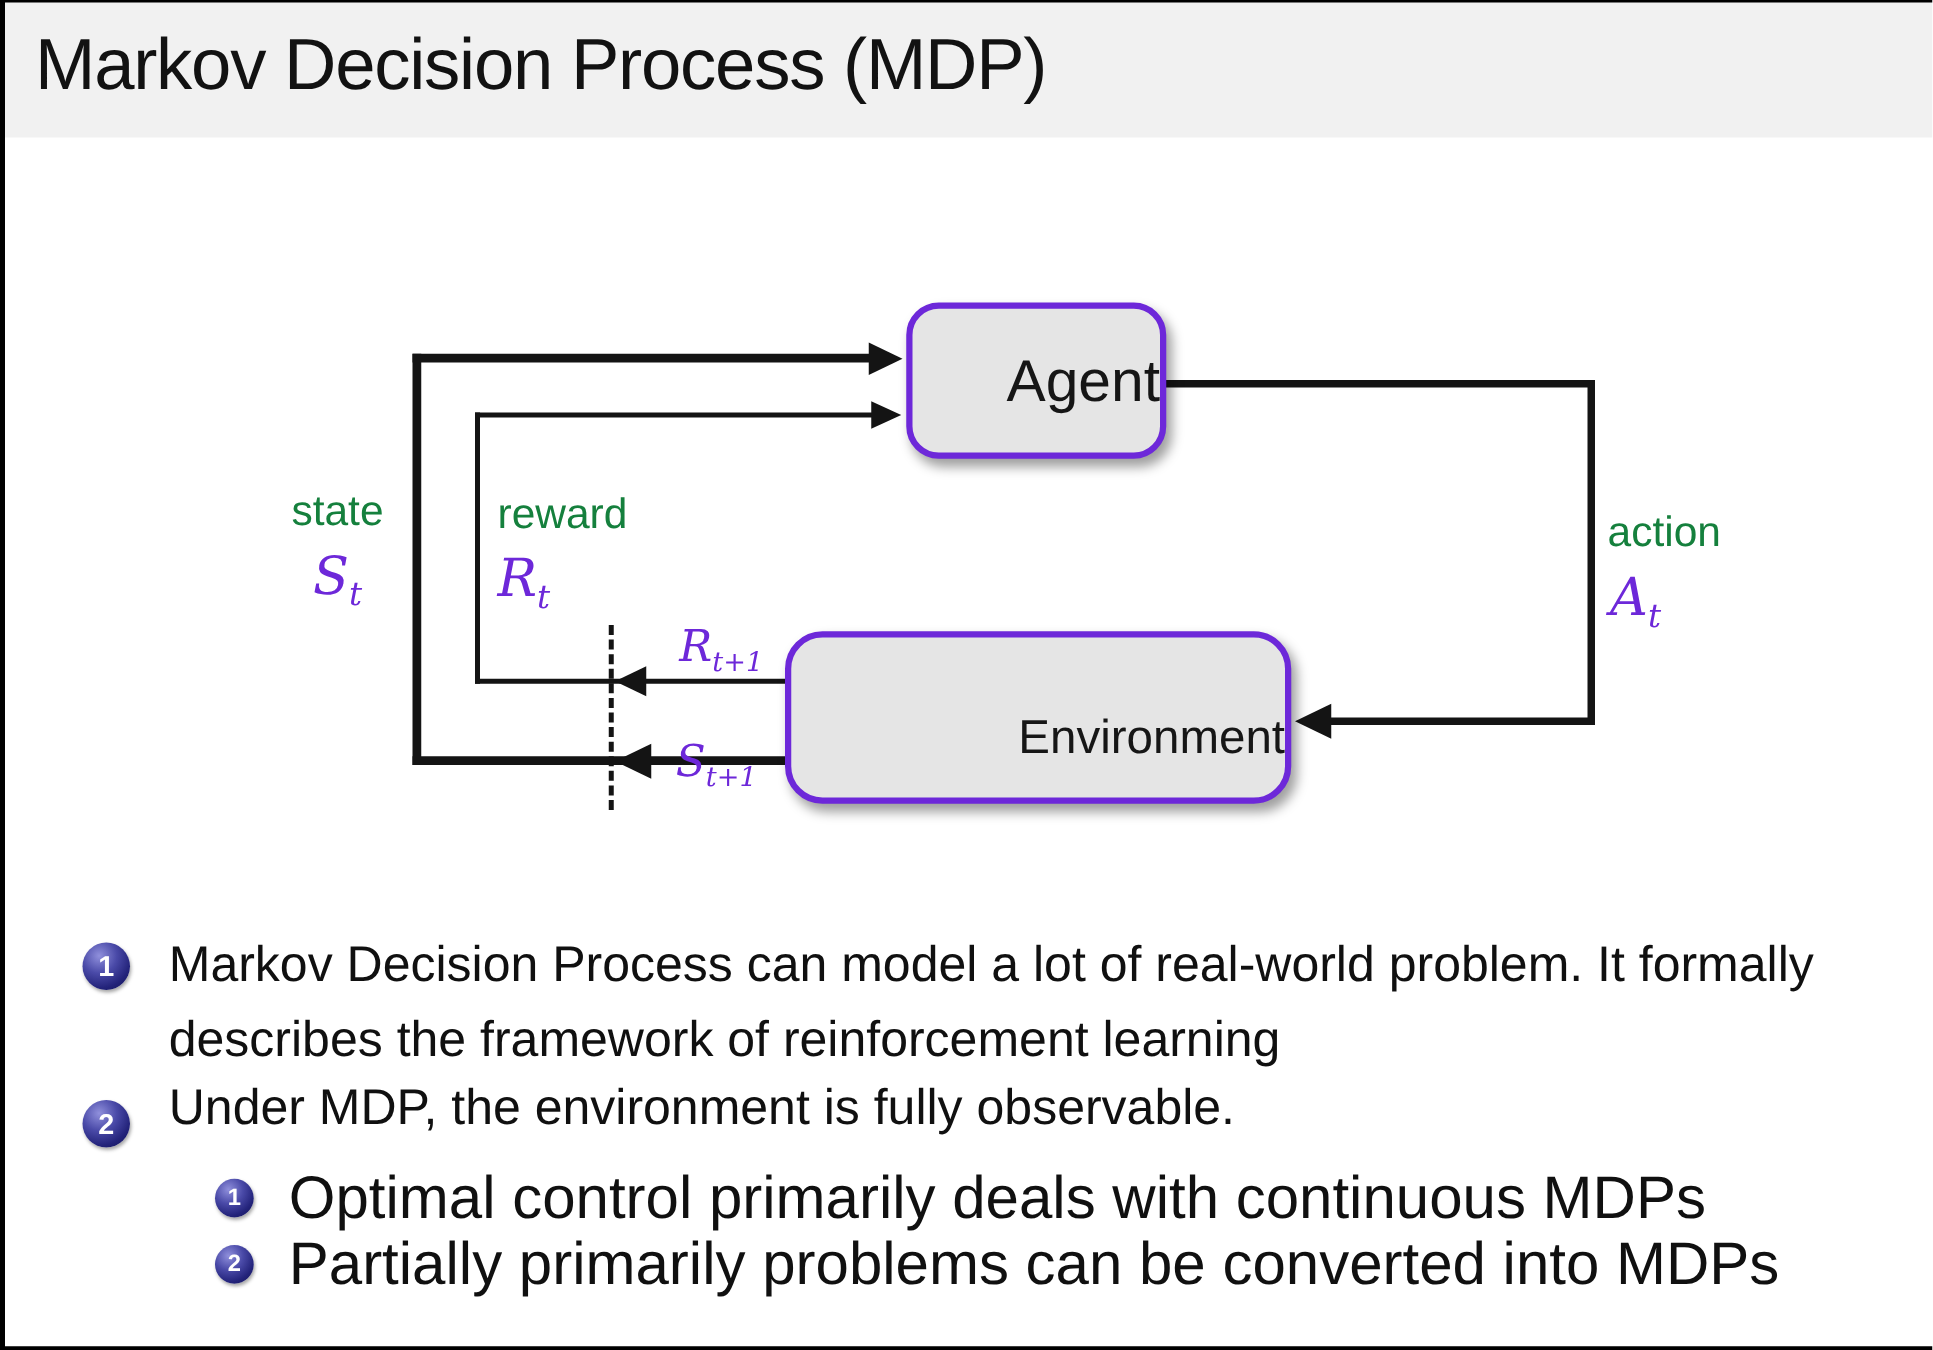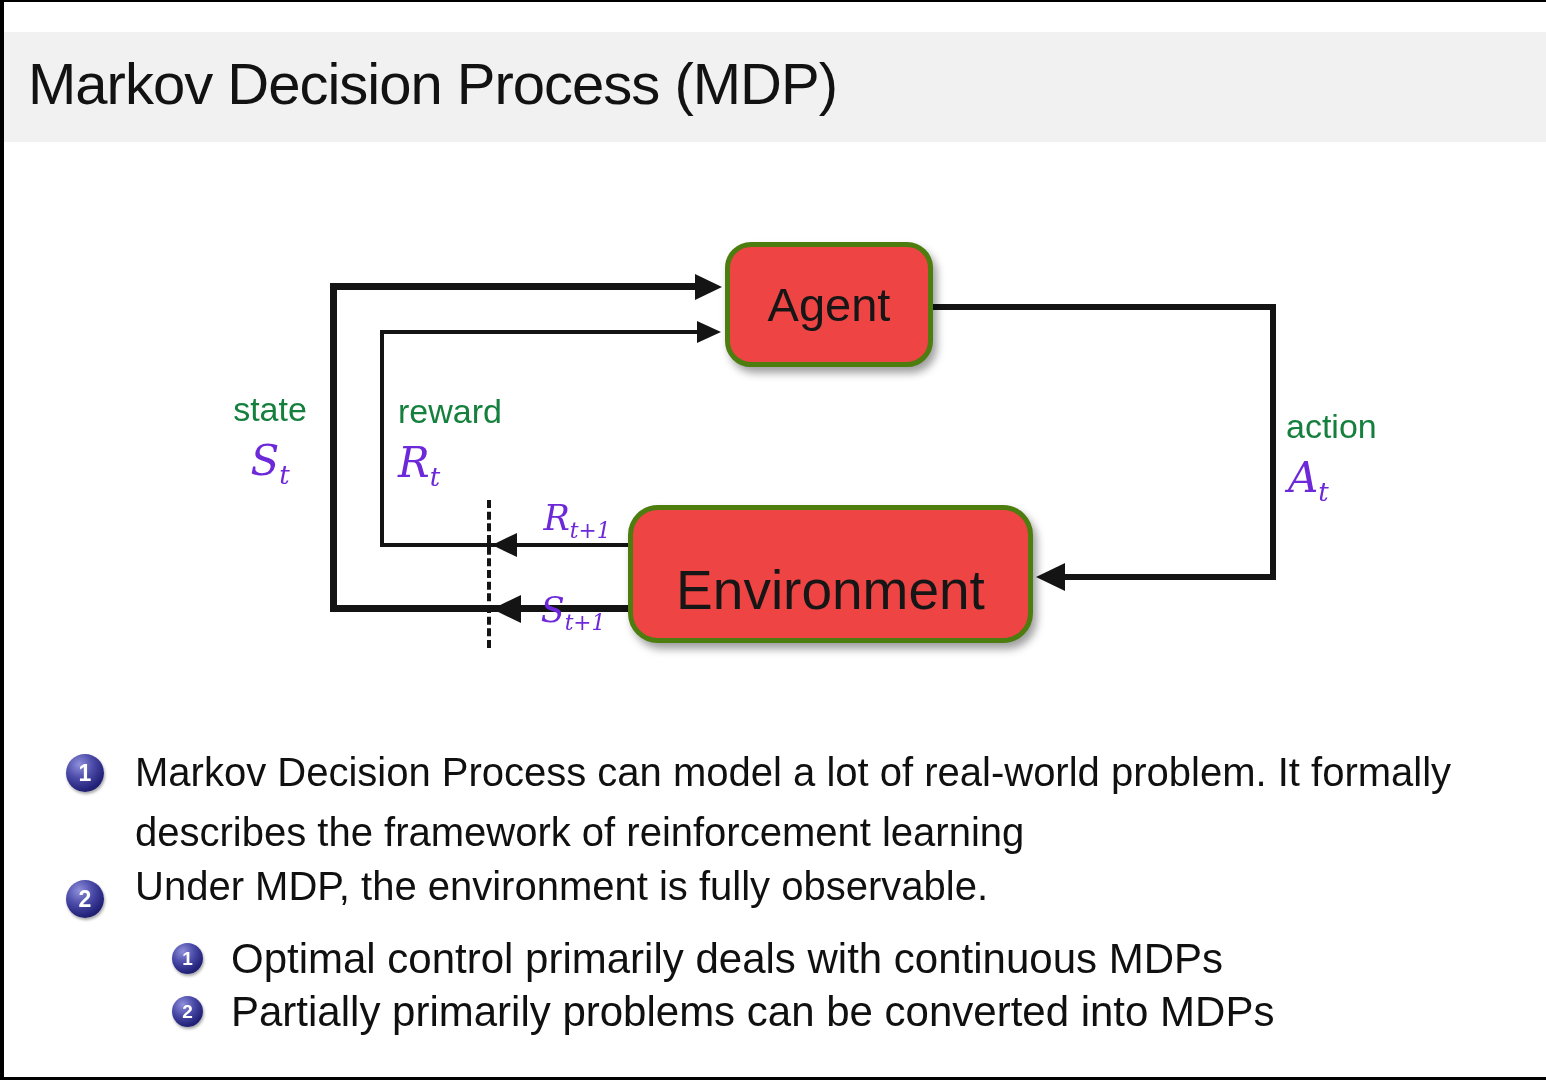--- a/index.html
+++ b/index.html
@@ -6,54 +6,54 @@
   body{
     width:1546px;height:1080px;position:relative;background:#ffffff;
     font-family:"Liberation Sans", sans-serif;color:#141414;overflow:hidden;
   }
   .abs{position:absolute;}
   
   .frame-top{left:0;top:0;width:1546px;height:2px;background:#000;}
   .frame-left{left:0;top:0;width:4px;height:1080px;background:#000;}
   .frame-bottom{left:0;top:1077px;width:1546px;height:3px;background:#000;}
   
-  .header{left:0;top:0;width:1546px;height:110px;background:#f1f1f1;margin-top:32px;}
+  .header{left:0;top:0;width:1546px;height:110px;background:#f1f1f1;}
   .title{left:28px;top:18px;font-size:58px;letter-spacing:-1px;color:#121212;white-space:nowrap;}
   
   .hline,.vline{background:#141414;}
   .arrow-right{width:0;height:0;border-top:13px solid transparent;border-bottom:13px solid transparent;border-left:27px solid #141414;}
   .arrow-right.thin{border-top-width:11px;border-bottom-width:11px;border-left-width:24px;}
   .arrow-left{width:0;height:0;border-top:14px solid transparent;border-bottom:14px solid transparent;border-right:29px solid #141414;}
   .arrow-left.thin{border-top-width:12px;border-bottom-width:12px;border-right-width:25px;}
   .dashed{border-left:4px dashed #141414;}
   
   .node{
-    background:#ef4444;border:5px solid #4d7c0f;border-radius:26px;
-    display:flex;align-items:center;justify-content:center;
+    background:#e5e5e5;border:5px solid #6d28d9;border-radius:26px;
+    display:flex;align-items:center;justify-content:flex-end;
     box-shadow:4px 6px 9px rgba(0,0,0,0.38);
   }
   .node-label{color:#161616;}
   
   .dlabel{font-size:34px;color:#15803d;white-space:nowrap;}
   .math{font-family:"DejaVu Serif", serif;font-style:italic;color:#6d28d9;white-space:nowrap;}
   .math sub{font-size:0.62em;font-style:italic;line-height:0;}
   .math-lg{font-size:42px;}
   .math-md{font-size:35px;}
   .center{text-align:center;}
   
   .ball{
     border-radius:50%;color:#fff;display:flex;align-items:center;justify-content:center;
     background:radial-gradient(circle at 35% 28%, #9090dc 0%, #4a4aa8 38%, #23237a 70%, #121250 100%);
     box-shadow:1px 2px 3px rgba(0,0,0,0.35);
     font-weight:bold;
   }
   .ball-lg{width:38px;height:38px;font-size:23px;}
   .ball-sm{width:31px;height:31px;font-size:19px;}
   .btext{font-size:40px;color:#101010;line-height:60px;}
-  .btext-sm{font-size:42px;color:#101010;line-height:52px;}
+  .btext-sm{font-size:48px;color:#101010;line-height:52px;}
 </style>
 </head>
 <body>
 
 <div class="abs header">
   <div class="abs title">Markov Decision Process (MDP)</div>
 </div>
 
 <div class="abs" style="left:0;top:110px;width:1546px;height:590px;">
 
@@ -73,21 +73,21 @@
 
   <div class="abs hline" style="left:930px;top:194px;width:346px;height:6px;"></div>
   <div class="abs vline" style="left:1270px;top:194px;width:6px;height:276px;"></div>
   <div class="abs hline" style="left:1060px;top:464px;width:216px;height:6px;"></div>
   <div class="abs arrow-left" style="left:1036px;top:453px;"></div>
 
   <div class="abs node" style="left:725px;top:132px;width:198px;height:115px;">
     <span class="node-label" style="font-size:47px;">Agent</span>
   </div>
   <div class="abs node" style="left:628px;top:395px;width:395px;height:128px;border-radius:30px;">
-    <span class="node-label" style="font-size:55px;margin-top:32px;">Environment</span>
+    <span class="node-label" style="font-size:38px;margin-top:32px;">Environment</span>
   </div>
 
   <div class="abs dlabel center" style="left:210px;top:280px;width:120px;">state</div>
   <div class="abs math math-lg center" style="left:210px;top:326px;width:120px;">
     <span>S</span><sub>t</sub>
   </div>
 
   <div class="abs dlabel" style="left:398px;top:282px;">reward</div>
   <div class="abs math math-lg" style="left:398px;top:328px;">
     <span>R</span><sub>t</sub>

